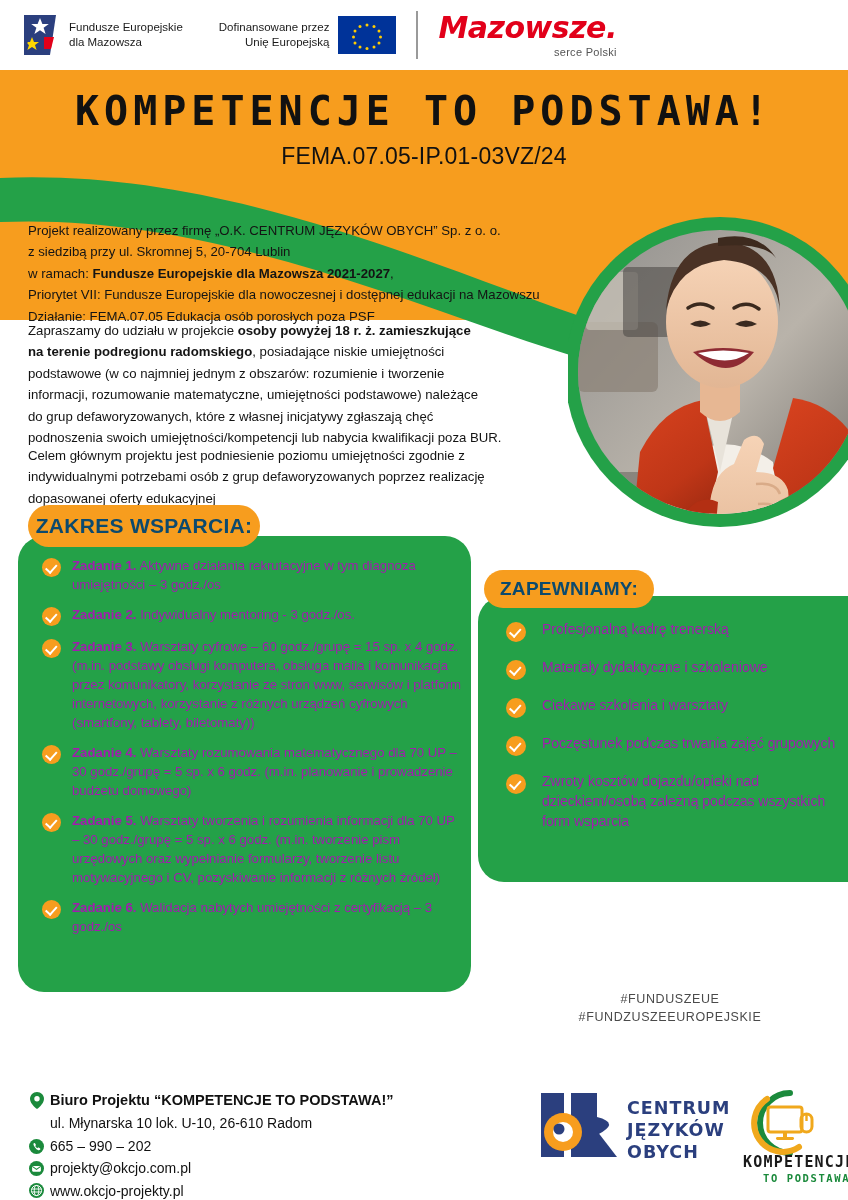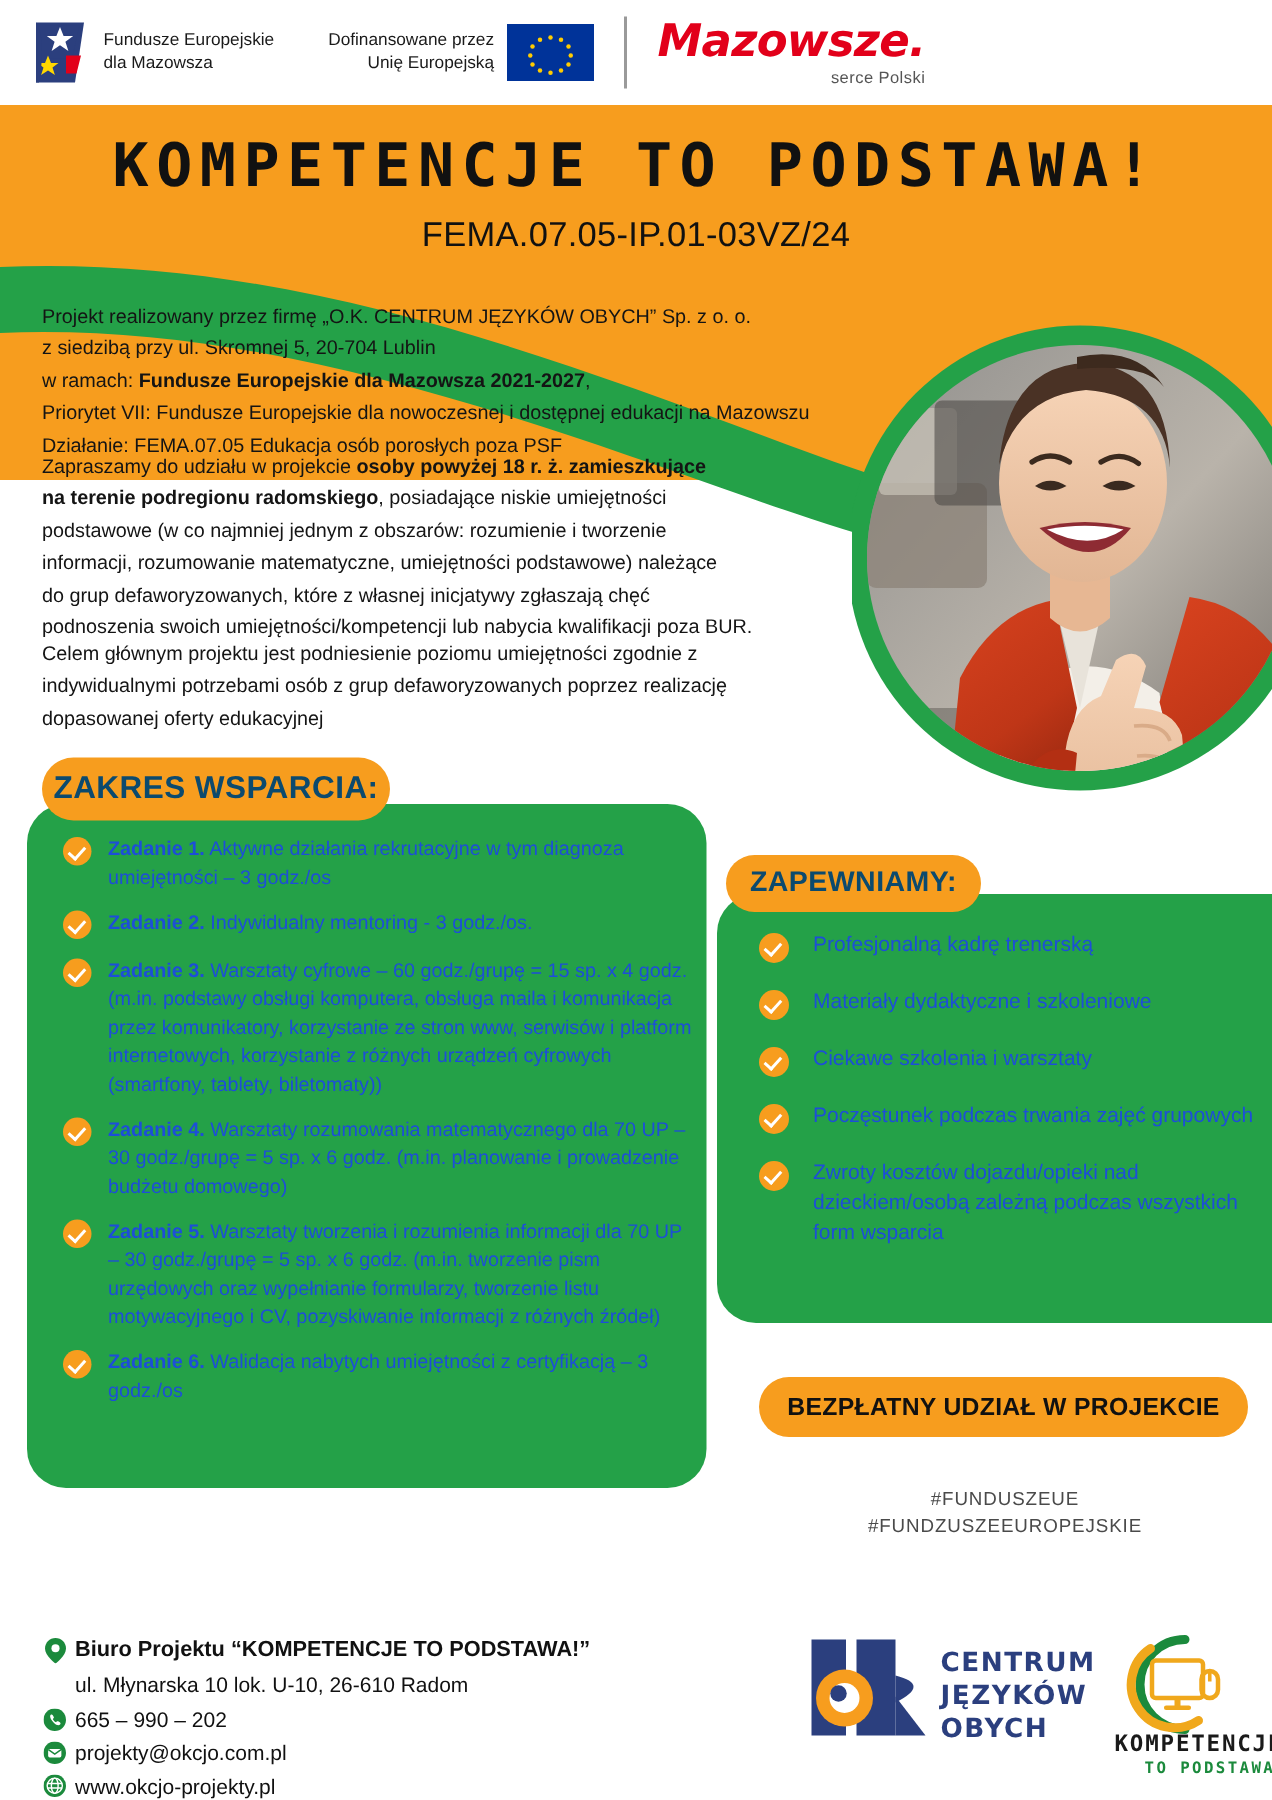--- a/index.html
+++ b/index.html
@@ -36,21 +36,21 @@
   .title{position:absolute;left:0;top:88px;width:848px;text-align:center;
          font-family:"DejaVu Sans Mono", monospace;font-weight:bold;
          font-size:40px;letter-spacing:5px;color:#111;z-index:5;}
   .subtitle{position:absolute;left:0;top:143px;width:848px;text-align:center;
             font-size:23px;color:#111;font-weight:400;z-index:5;letter-spacing:.2px;}
 
   
   .photo-ring{position:absolute;left:568px;top:172px;width:300px;height:400px;z-index:4;}
 
   
-  .para{position:absolute;z-index:6;font-size:13.2px;line-height:1.62;color:#141414;}
+  .para{position:absolute;z-index:6;font-size:13.2px;line-height:1.62;color:#141414;margin-top:20px;}
   #p1{left:28px;top:200px;width:556px;}
   #p2{left:28px;top:300px;width:530px;}
   #p3{left:28px;top:425px;width:500px;}
   .para b{font-weight:bold;}
 
   
   .pill{position:absolute;background:#f79d1e;border-radius:22px;color:#0c4a6e;
         font-weight:bold;display:flex;align-items:center;justify-content:center;z-index:9;}
   #pill-zakres{left:28px;top:505px;width:232px;height:42px;font-size:21px;letter-spacing:.3px;}
   #pill-zapew{left:484px;top:570px;width:170px;height:38px;font-size:19px;letter-spacing:.3px;}
@@ -61,21 +61,21 @@
   #panel-right{left:478px;top:596px;width:370px;height:286px;border-top-left-radius:26px;border-bottom-left-radius:26px;}
 
   .lst{position:absolute;z-index:8;}
   #list-left{left:42px;top:556px;width:420px;}
   #list-right{left:506px;top:620px;width:330px;}
   .li{display:flex;align-items:flex-start;margin-bottom:11px;}
   .tick{flex:0 0 auto;width:19px;height:19px;border-radius:50%;background:#f79d1e;
         margin-right:11px;margin-top:2px;position:relative;}
   .tick::after{content:"";position:absolute;left:5.5px;top:4px;width:4.5px;height:8.5px;
         border:solid #fff;border-width:0 2.2px 2.2px 0;transform:rotate(42deg);}
-  .li-txt{font-size:13.2px;line-height:1.44;color:#1d4ed8;}
+  .li-txt{font-size:13.2px;line-height:1.44;color:#a21caf;}
   #list-right .li{margin-bottom:16px;}
   #list-right .li-txt{font-size:14px;line-height:1.42;}
   #list-right .tick{margin-right:16px;width:20px;height:20px;}
   .li-txt b{font-weight:bold;}
 
   
   #badge-free{position:absolute;left:506px;top:918px;width:326px;height:40px;
       background:#f79d1e;border-radius:20px;display:flex;align-items:center;
       justify-content:center;font-weight:bold;font-size:16.5px;color:#111;z-index:9;
       letter-spacing:.2px;}
@@ -273,21 +273,20 @@
       <div class="li">
         <span class="tick"></span>
         <span class="li-txt">Poczęstunek podczas trwania zajęć grupowych</span>
       </div>
       <div class="li">
         <span class="tick"></span>
         <span class="li-txt">Zwroty kosztów dojazdu/opieki nad dzieckiem/osobą zależną podczas wszystkich form wsparcia</span>
       </div>
     </div>
 
-  <div id="badge-free">BEZPŁATNY UDZIAŁ W PROJEKCIE</div>
   <div class="hashtags">
     <div>#FUNDUSZEUE</div>
     <div>#FUNDZUSZEEUROPEJSKIE</div>
   </div>
 
 
   <div class="contact">
     <div class="crow">
       <span class="cicon">
         <svg width="14" height="17" viewBox="0 0 14 17">

